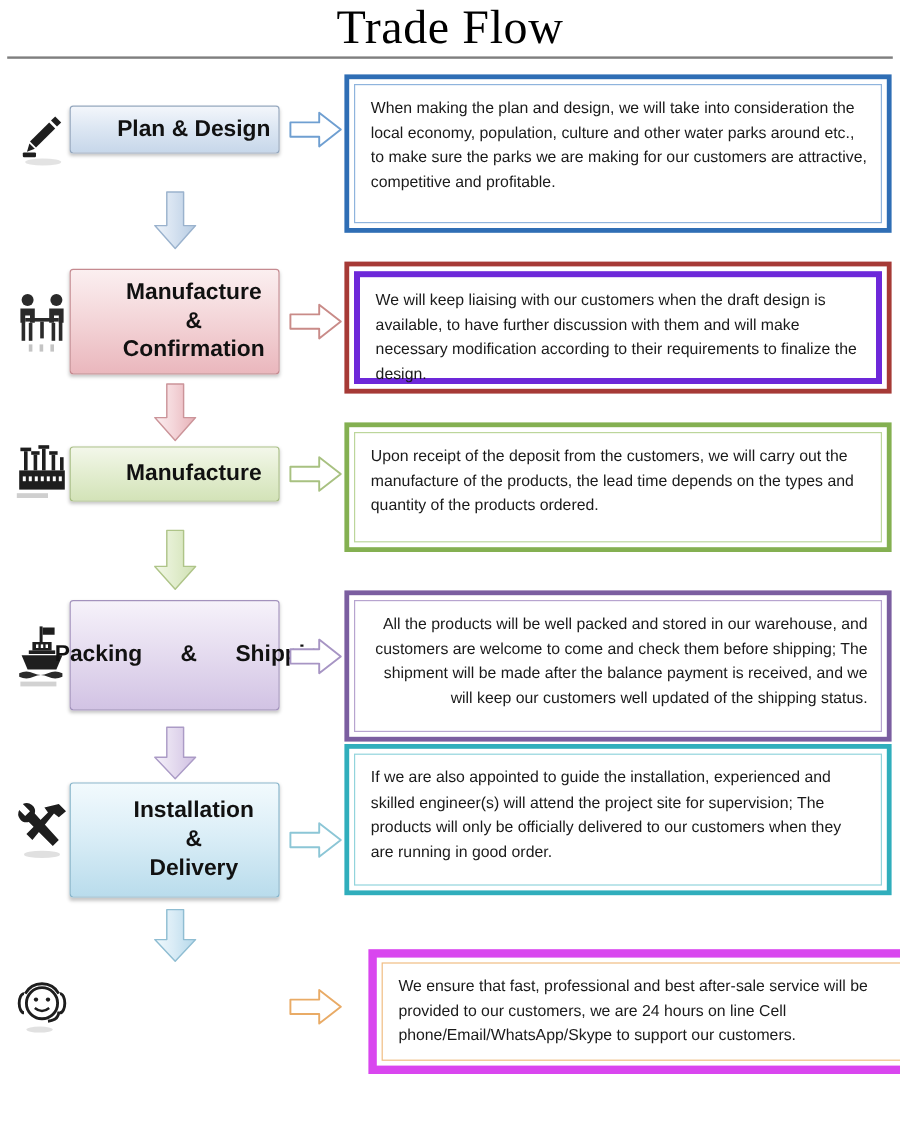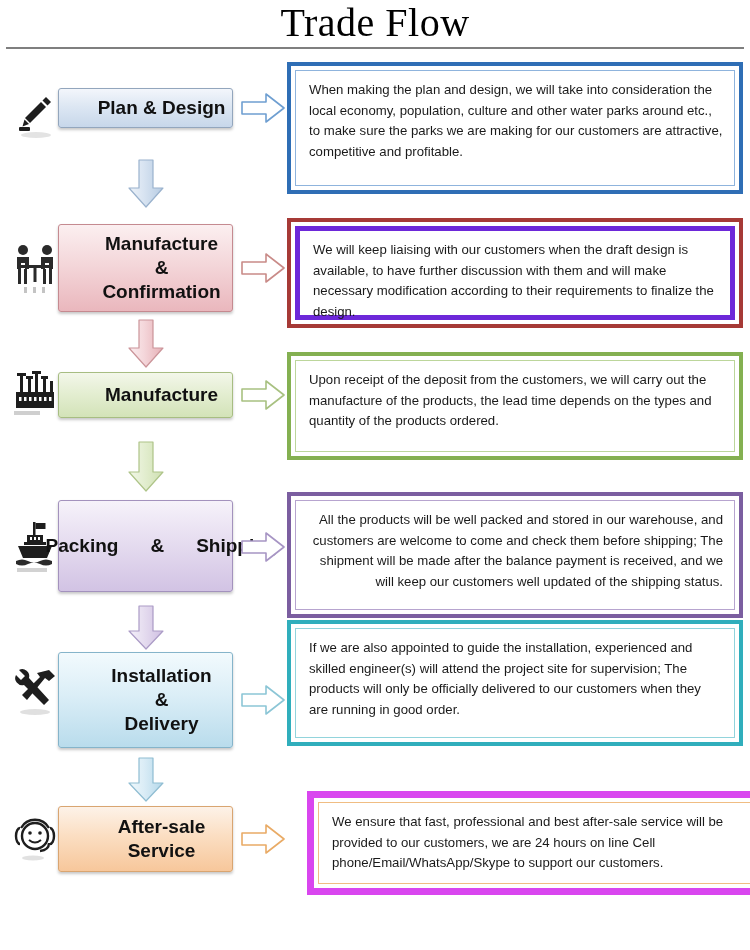--- a/index.html
+++ b/index.html
@@ -398,24 +398,20 @@
         </g>
         <g fill="#1e1e1e">
           <circle cx="19" cy="23" r="1.8"></circle>
           <circle cx="29" cy="23" r="1.8"></circle>
         </g>
         <path d="M18 30 q6 5 12 0" fill="none" stroke="#1e1e1e" stroke-width="2"></path>
         <ellipse cx="22" cy="48" rx="11" ry="2.5" fill="#cdcdcd" opacity="0.6"></ellipse>
       </svg>
     </div>
 
-    <div class="stage-box box-orange" style="top:6px;height:66px;flex-direction:column;">
-      <span class="stage-line">After-sale</span>
-      <span class="stage-line">Service</span>
-    </div>
 
     <div class="right-arrow" style="left:240px;top:22px;">
       <svg viewBox="0 0 46 34">
         <path d="M2 11 H26 V3 L44 17 L26 31 V23 H2 Z" fill="#ffffff" stroke="#e9ab66" stroke-width="1.6" stroke-linejoin="round"></path>
       </svg>
     </div>
 
     <div class="desc-box db-orange" style="top:-9px;height:104px;">
       <div class="desc-inner">We ensure that fast, professional and best after-sale service will be provided to our customers, we are 24 hours on line Cell phone/Email/WhatsApp/Skype to support our customers.</div>
     </div>

